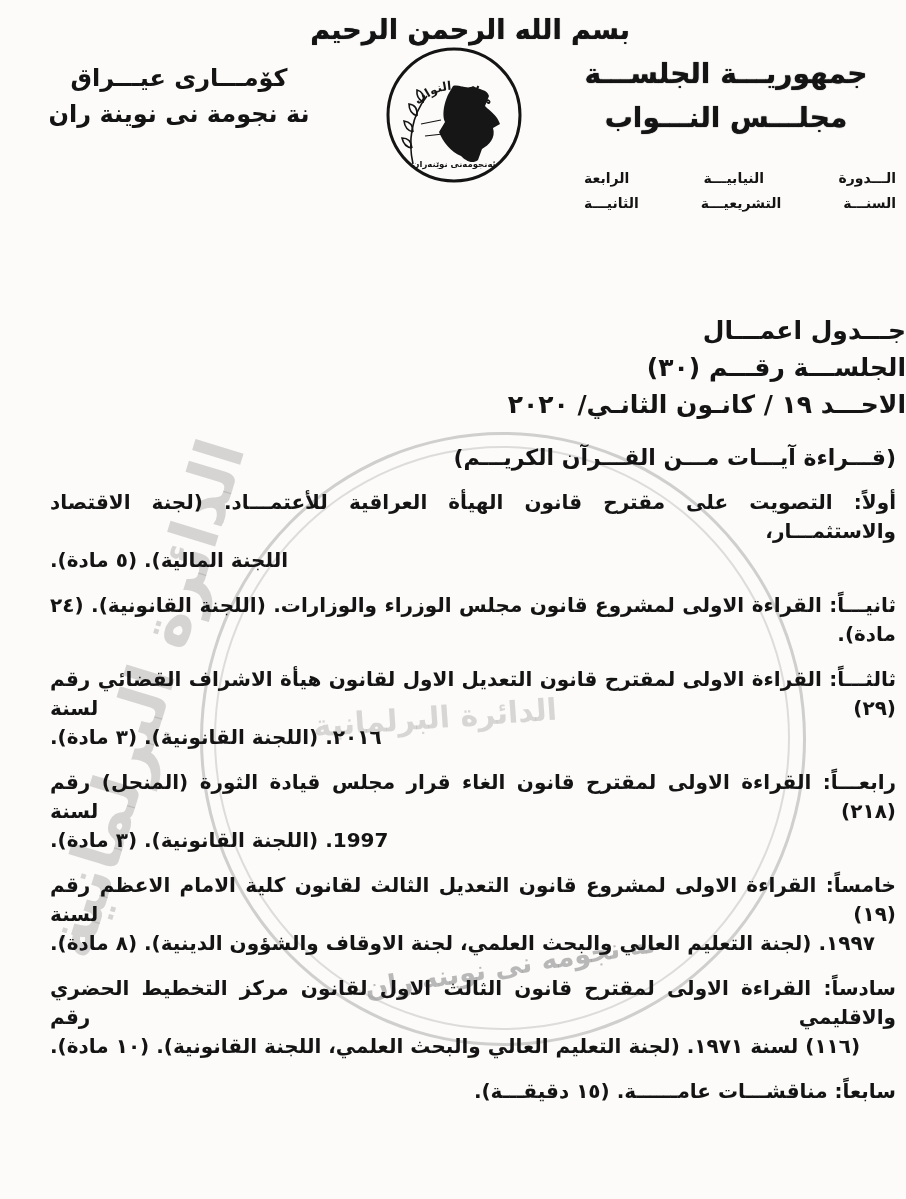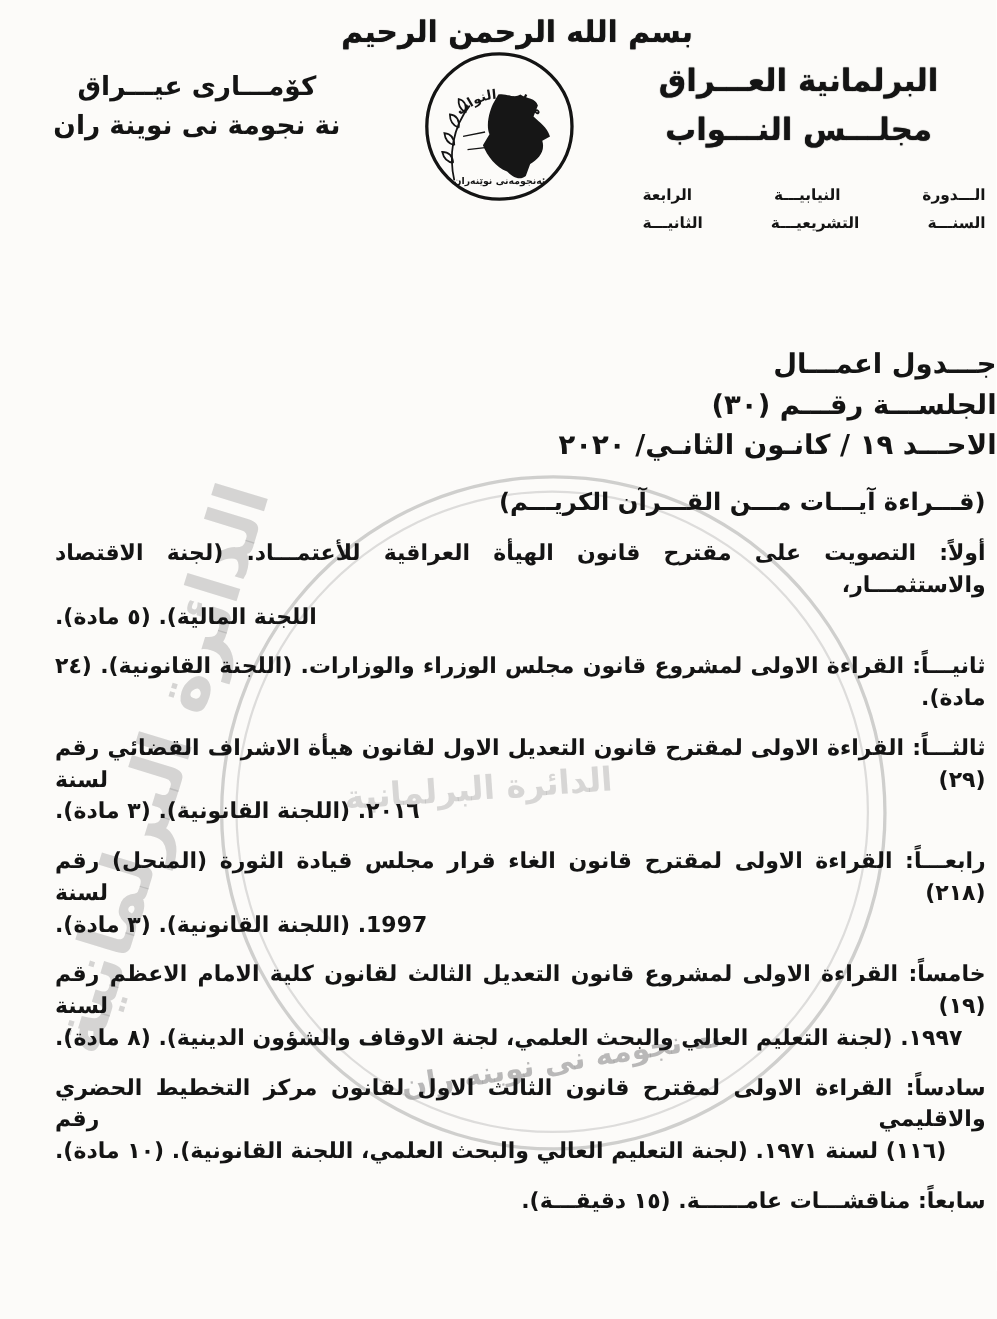--- a/index.html
+++ b/index.html
@@ -117,21 +117,21 @@
           <path d="M 29,104 q -8,-1 -10,-10 q 9,0 10,10"></path>
         </g>
         <g stroke="#141414" stroke-width="1.2">
           <line x1="38" y1="80" x2="58" y2="76"></line>
           <line x1="42" y1="92" x2="60" y2="90"></line>
         </g>
         <text x="71" y="123" font-size="8.5" font-weight="bold" fill="#141414" text-anchor="middle">ئەنجومەنی نوێنەران</text>
       </svg>
 
       <div class="header-right">
-        <div>البرلمانية العـــراق</div>
+        <div>جمهوريـــة الجلســـة</div>
         <div>مجلـــس النـــواب</div>
       </div>
 
       <div class="header-left">
         <div>كۆمـــارى عيـــراق</div>
         <div>نة نجومة نى نوينة ران</div>
       </div>
 
       <div class="session-info">
         <div>الـــدورة النيابيـــة الرابعة</div>

